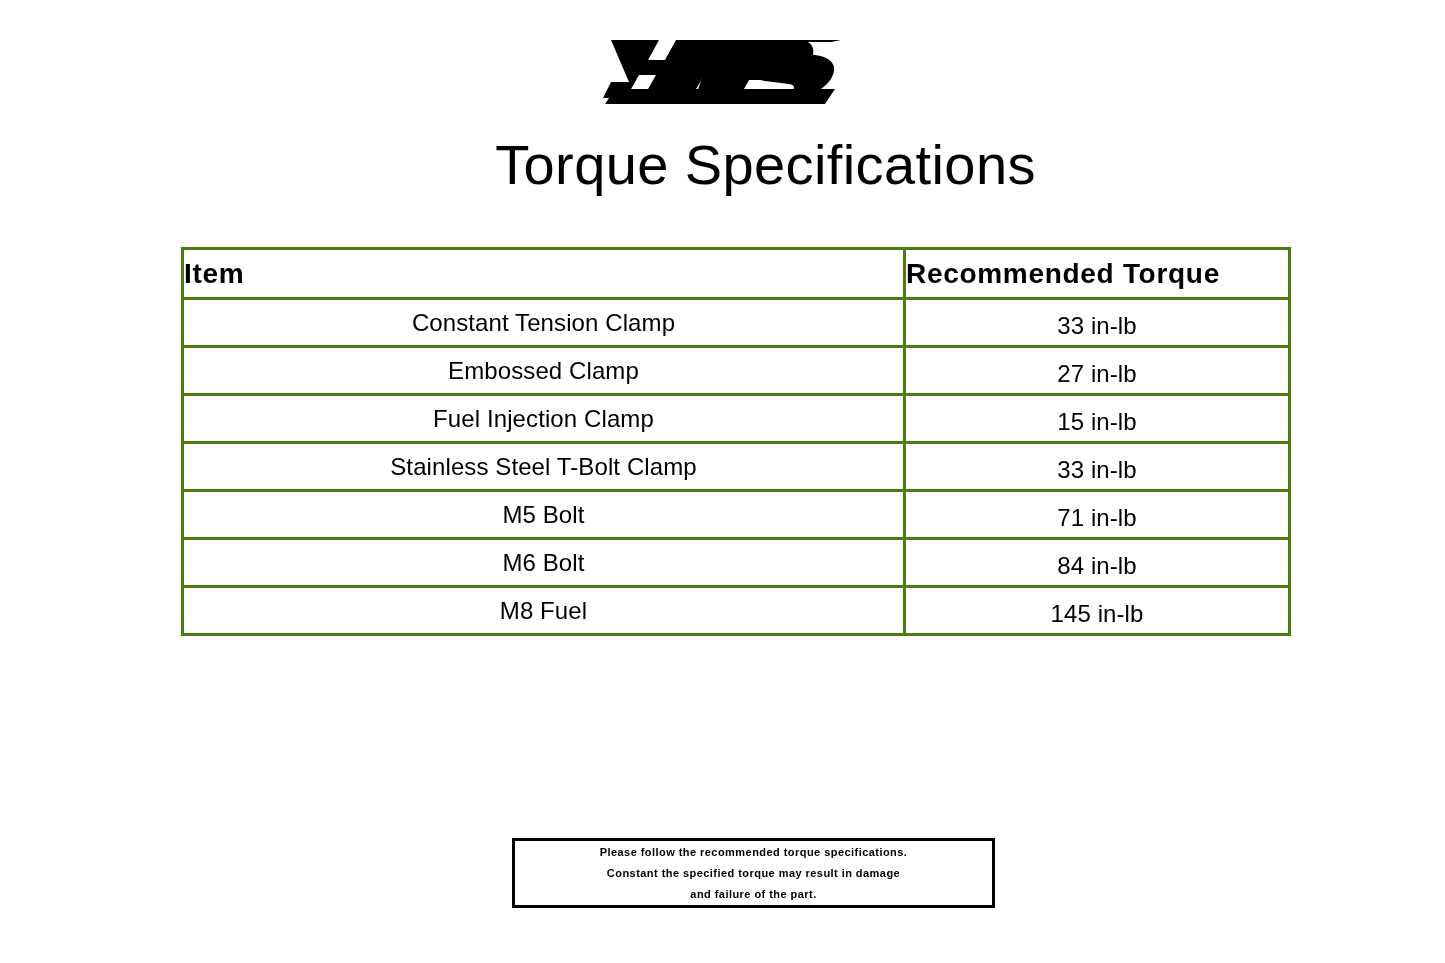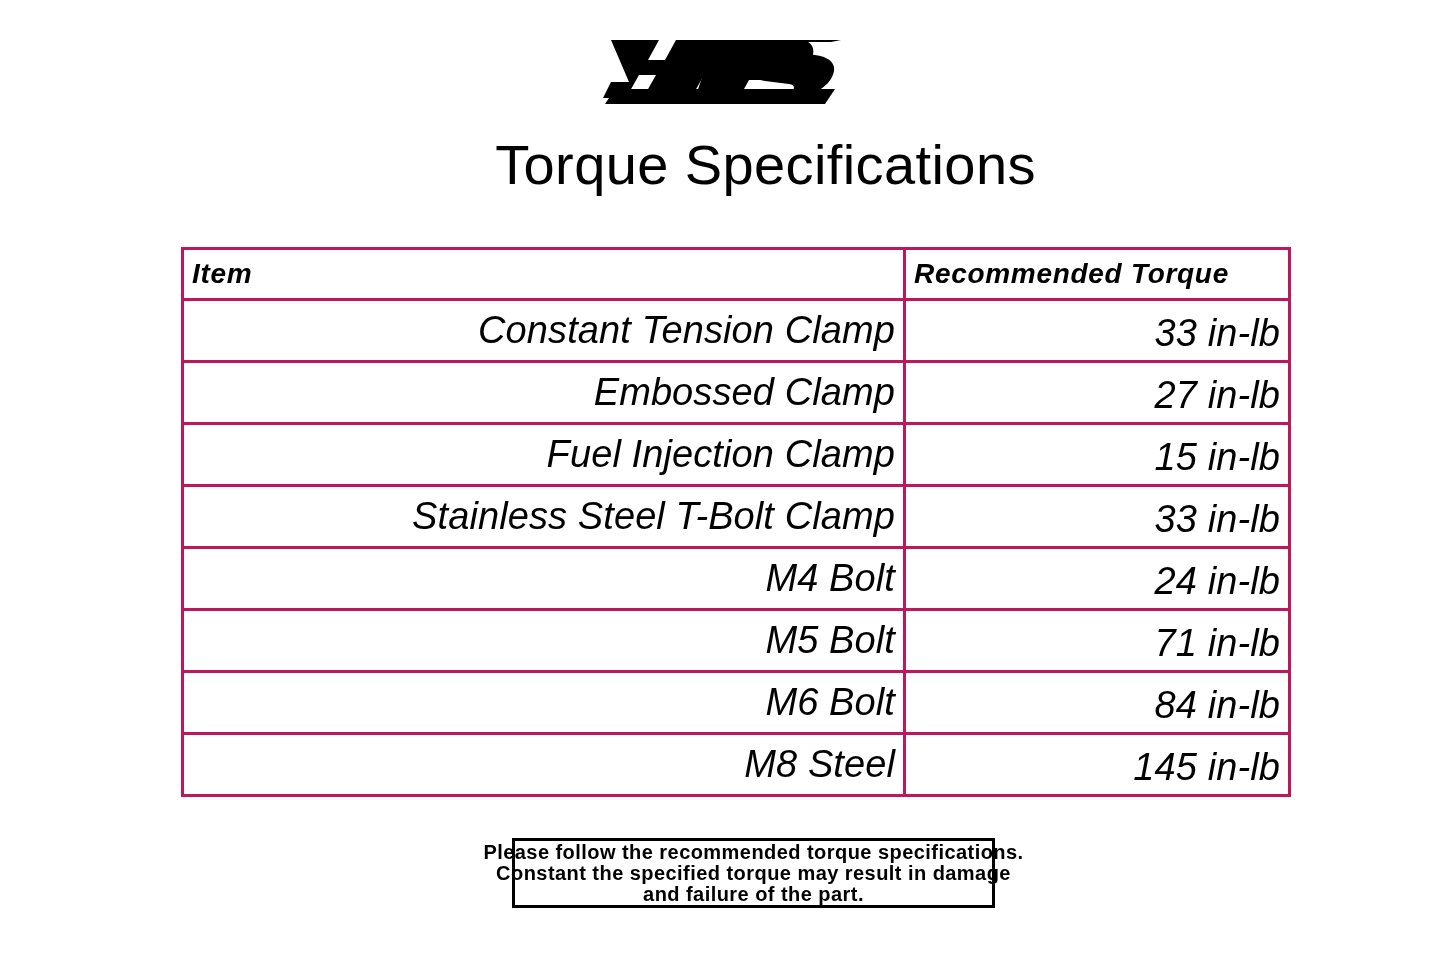--- a/index.html
+++ b/index.html
@@ -53,45 +53,44 @@
     top: 247px;
     width: 1107px;
   }
   table.spec-table {
     border-collapse: collapse;
     width: 100%;
     table-layout: fixed;
   }
   table.spec-table th,
   table.spec-table td {
-    border: 3px solid #be185d;
-    padding: 8px;
+    border: 3px solid #4d7c0f;
+    padding: 0;
     vertical-align: middle;
     height: 48px;
     box-sizing: border-box;
-    font-style: italic;
   }
   .col-item   { width: 722px; }
   .col-torque { width: 385px; }
 
   table.spec-table thead th {
     font-size: 28px;
     font-weight: 700;
     letter-spacing: 0.7px;
     text-align: left;
     height: 50px;
   }
   .cell-pad-item   { padding-left: 22px; }
   .cell-pad-torque { padding-left: 22px; margin-left: 17px; }
 
   table.spec-table tbody td {
-    font-size: 38px;
+    font-size: 24px;
     font-weight: 400;
     letter-spacing: 0.1px;
-    text-align: right;
+    text-align: center;
     white-space: nowrap;
   }
   td.torque-cell {
     position: relative;
     top: 3px;
   }
 
   
   .footnote-box {
     position: absolute;
@@ -100,21 +99,21 @@
     width: 483px;
     height: 70px;
     border: 3px solid #000000;
     box-sizing: border-box;
     display: flex;
     flex-direction: column;
     justify-content: center;
     align-items: center;
   }
   .footnote-line {
-    font-size: 20px;
+    font-size: 11px;
     font-weight: 600;
     letter-spacing: 0.45px;
     line-height: 21px;
     text-align: center;
     white-space: nowrap;
   }
 </style>
 </head>
 <body>
 
@@ -162,33 +161,29 @@
       </tr>
       <tr>
         <td class="cell-pad-item">Fuel Injection Clamp</td>
         <td class="cell-pad-torque torque-cell">15 in-lb</td>
       </tr>
       <tr>
         <td class="cell-pad-item">Stainless Steel T-Bolt Clamp</td>
         <td class="cell-pad-torque torque-cell">33 in-lb</td>
       </tr>
       <tr>
-        <td class="cell-pad-item">M4 Bolt</td>
-        <td class="cell-pad-torque torque-cell">24 in-lb</td>
-      </tr>
-      <tr>
         <td class="cell-pad-item">M5 Bolt</td>
         <td class="cell-pad-torque torque-cell">71 in-lb</td>
       </tr>
       <tr>
         <td class="cell-pad-item">M6 Bolt</td>
         <td class="cell-pad-torque torque-cell">84 in-lb</td>
       </tr>
       <tr>
-        <td class="cell-pad-item">M8 Steel</td>
+        <td class="cell-pad-item">M8 Fuel</td>
         <td class="cell-pad-torque torque-cell">145 in-lb</td>
       </tr>
     </tbody>
   </table>
 </div>
 
 <div class="footnote-box">
   <div class="footnote-line">Please follow the recommended torque specifications.</div>
   <div class="footnote-line">Constant the specified torque may result in damage</div>
   <div class="footnote-line">and failure of the part.</div>

